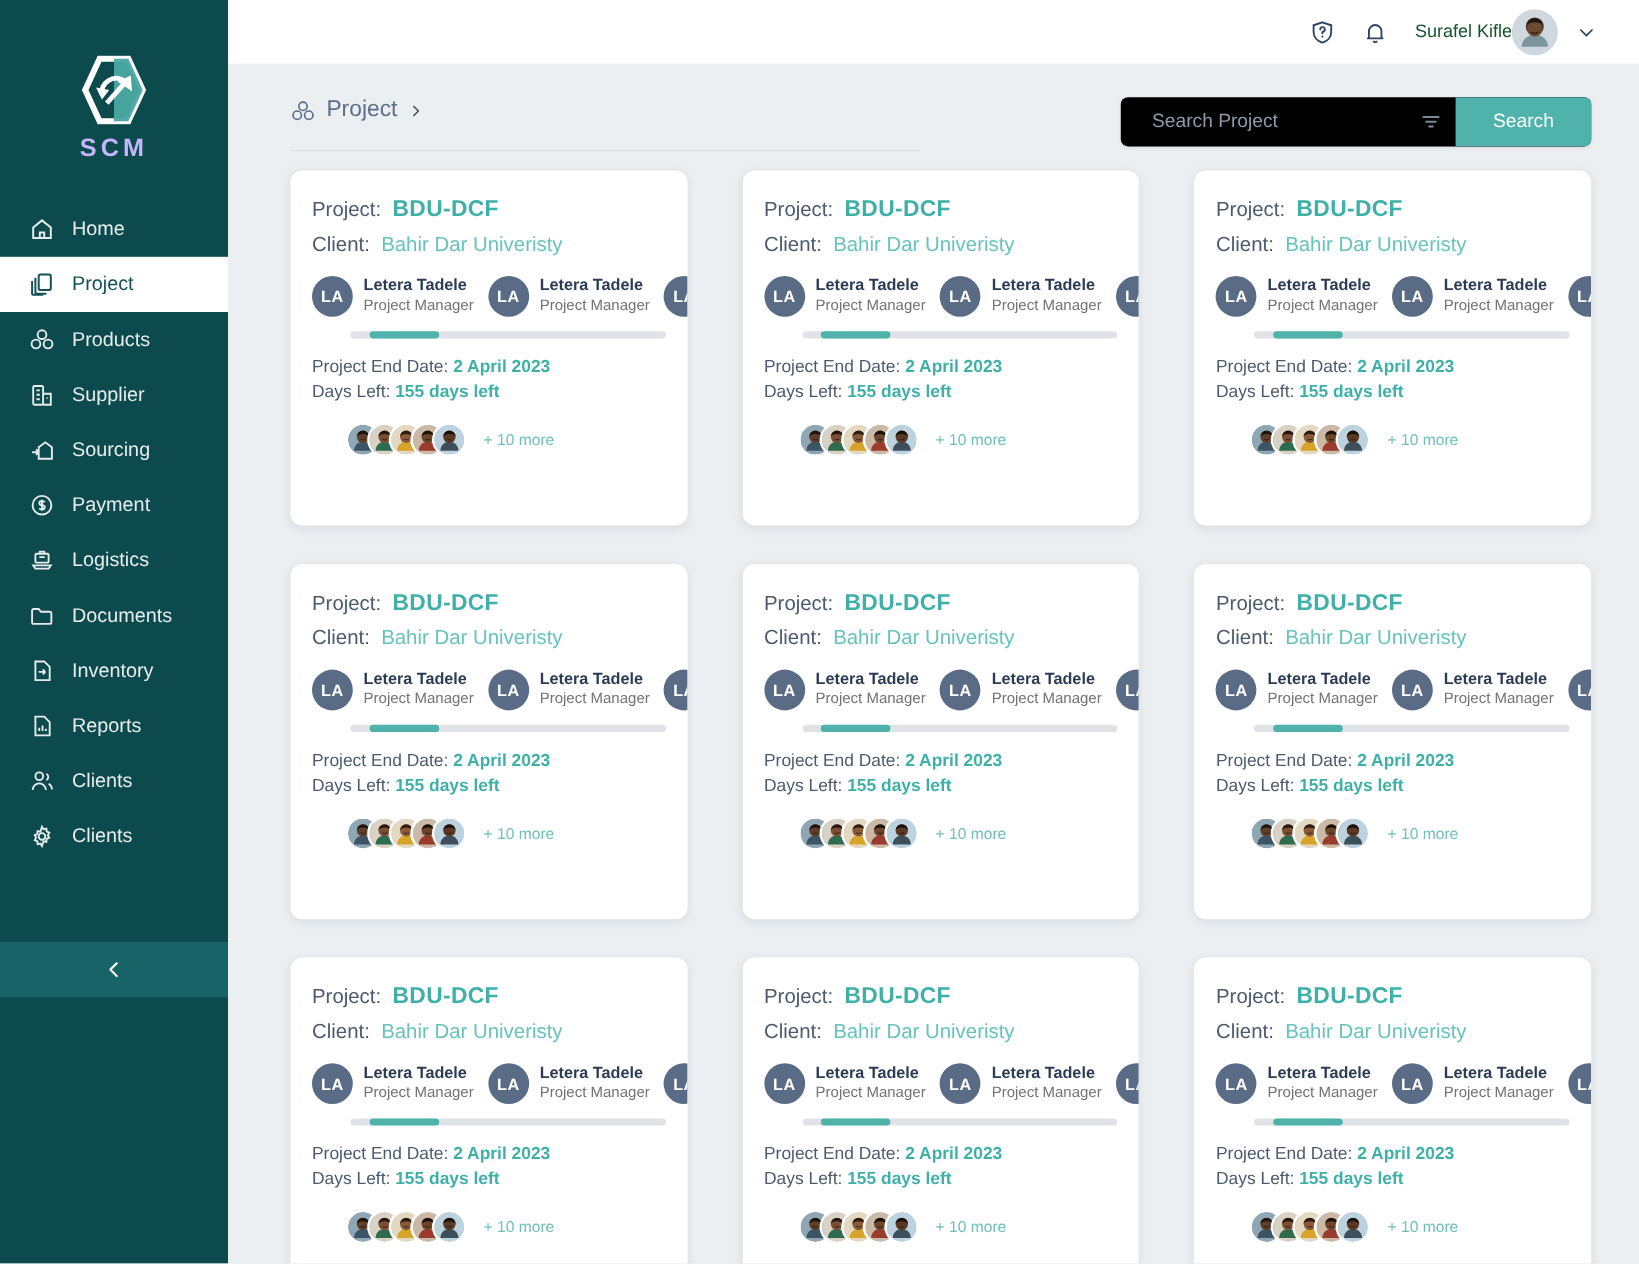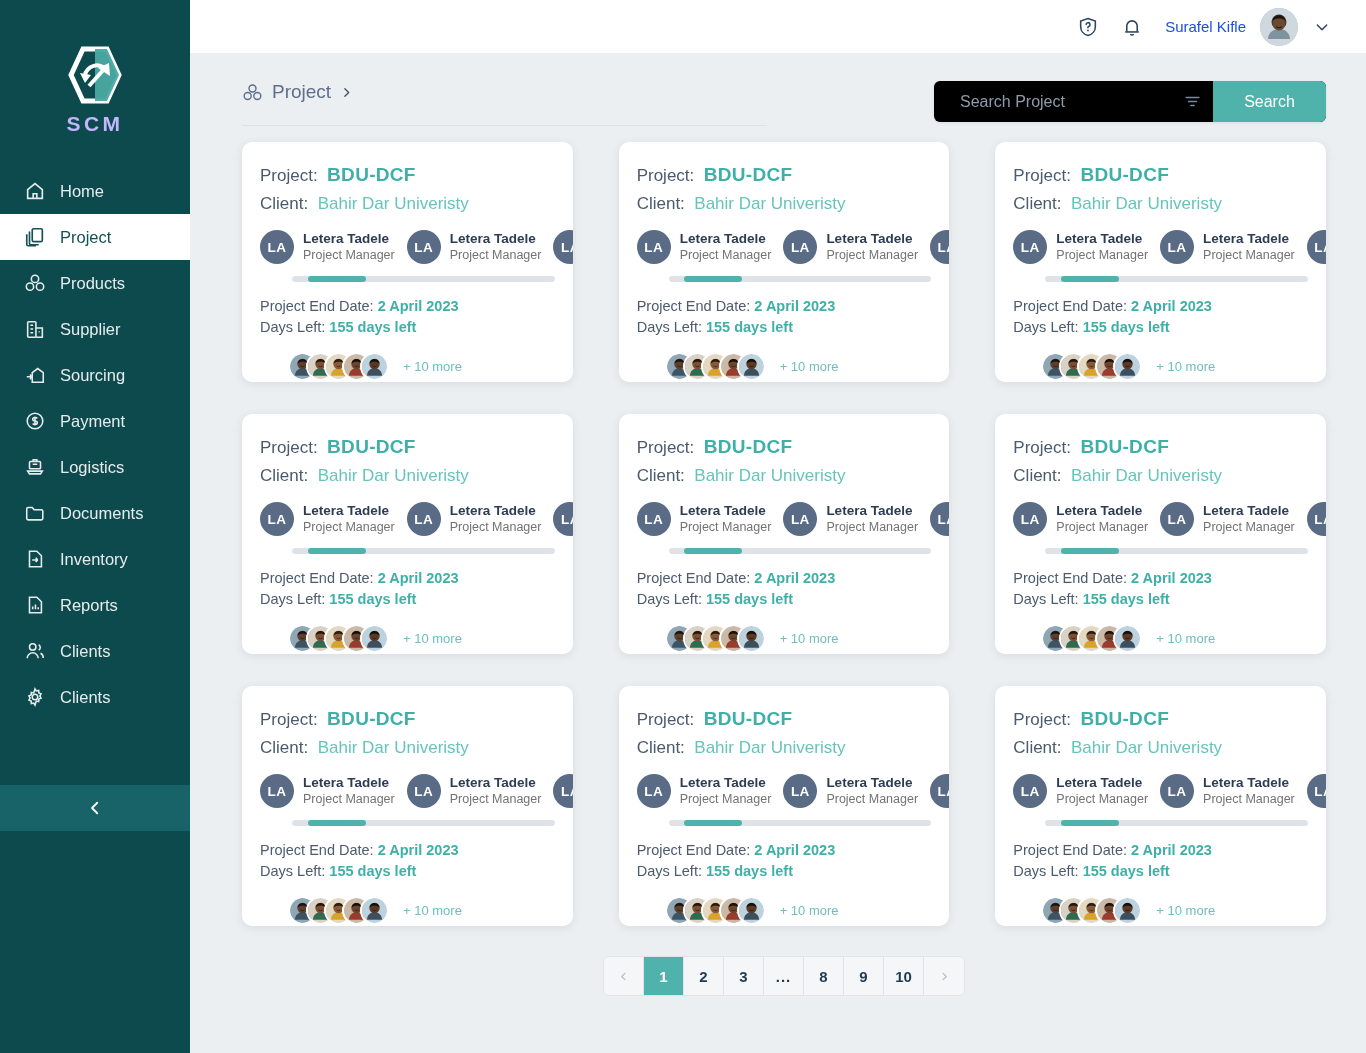--- a/index.html
+++ b/index.html
@@ -50,21 +50,21 @@
   }
   .topbar {
     height: 53px; background: #ffffff;
     display: flex; align-items: center; justify-content: flex-end;
     padding-right: 36px; gap: 0;
     flex: 0 0 53px;
   }
   .topbar-icon { margin-right: 22px; cursor: pointer; display: block; }
   .topbar-icon svg { display: block; width: 22px; height: 22px; }
   .user-name {
-    color: #1d4ed8; font-size: 15px; margin-right: 14px; white-space: nowrap;
+    color: #14532d; font-size: 15px; white-space: nowrap;
   }
   .avatar-photo {
     width: 38px; height: 38px; border-radius: 50%;
     overflow: hidden; flex: 0 0 38px;
     background: #b7c2cc;
   }
   .avatar-photo svg { width: 38px; height: 38px; display: block; }
   .caret { margin-left: 16px; cursor: pointer; }
   .caret svg { display: block; width: 16px; height: 16px; }
 
@@ -109,35 +109,35 @@
 
   
   .grid {
     display: grid;
     grid-template-columns: repeat(3, 1fr);
     column-gap: 46px; row-gap: 32px;
     margin-top: 16px;
   }
   .card {
     background: #ffffff; border-radius: 10px;
-    height: 240px; padding: 22px 0 16px 0;
+    height: 296px; padding: 22px 0 16px 0;
     box-shadow: 0 2px 8px rgba(80,100,120,.13);
     overflow: hidden; position: relative; cursor: pointer;
   }
   .card-pad { padding: 0 18px; }
   .row-proj { font-size: 17px; color: #4c5a6e; margin-bottom: 8px; white-space: nowrap; }
   .row-proj .val { color: #3fb0a8; font-weight: bold; font-size: 19px; letter-spacing: .3px; }
   .row-client { font-size: 17px; color: #4c5a6e; margin-bottom: 10px; white-space: nowrap; }
   .row-client .val { color: #68c3bd; font-weight: normal; }
 
   .members {
     display: flex; align-items: center; gap: 12px;
     padding-left: 18px; overflow: hidden; height: 46px;
   }
-  .member { display: flex; align-items: center; gap: 9px; flex: 0 0 auto; }
+  .member { display: flex; align-items: flex-start; gap: 9px; flex: 0 0 auto; }
   .mem-avatar {
     width: 34px; height: 34px; border-radius: 50%;
     background: #5a6b85; color: #ffffff;
     display: flex; align-items: center; justify-content: center;
     font-size: 13.5px; font-weight: bold; letter-spacing: .5px;
     flex: 0 0 34px;
   }
   .mem-name { font-size: 13.5px; font-weight: bold; color: #2d3c54; white-space: nowrap; line-height: 1.25; }
   .mem-role { font-size: 12.5px; color: #737373; white-space: nowrap; line-height: 1.25; }
 

